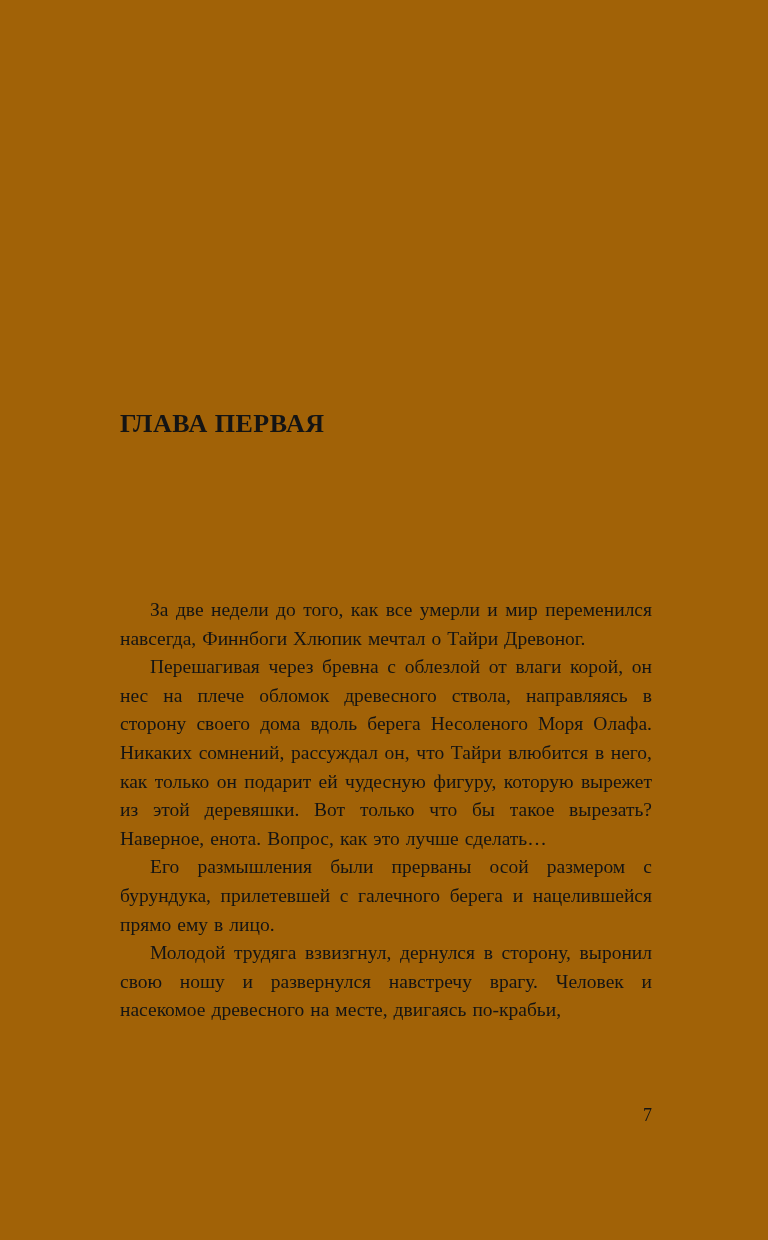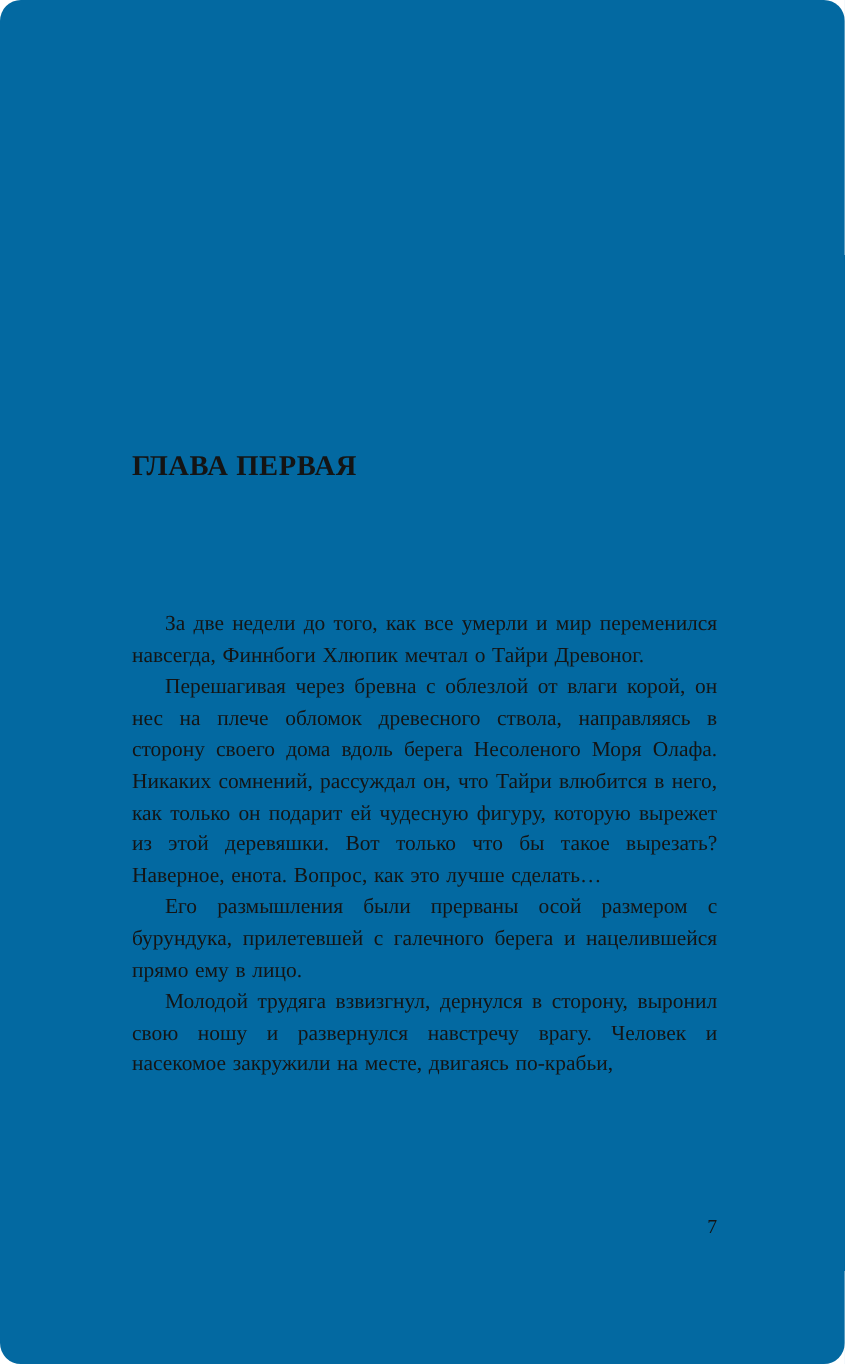--- a/index.html
+++ b/index.html
@@ -4,26 +4,25 @@
 <style>
   html, body {
     margin: 0;
     padding: 0;
     background: #ffffff;
   }
   .page {
     position: relative;
     width: 768px;
     height: 1240px;
-    background: #0369a1;
+    background: #a16207;
     overflow: hidden;
     font-family: "Liberation Serif", "DejaVu Serif", serif;
     color: #141414;
     box-sizing: border-box;
-    border-radius: 19px;
   }
   .chapter-head {
     position: absolute;
     left: 120px;
     top: 408px;
     width: 532px;
   }
   .chapter-title {
     font-size: 26px;
     font-weight: bold;
@@ -33,21 +32,21 @@
   }
   .chapter-subtitle {
     font-size: 21px;
     font-weight: bold;
     line-height: 1.3;
     margin: 8px 0 0 0;
   }
   .body-text {
     position: absolute;
     left: 120px;
-    top: 554px;
+    top: 596px;
     width: 532px;
     font-size: 19.5px;
     line-height: 28.6px;
     text-align: justify;
     hyphens: auto;
     -webkit-hyphens: auto;
     word-spacing: 0.06em;
   }
   .body-text p {
     margin: 0;
@@ -69,18 +68,18 @@
 <div class="page">
 
   <div class="chapter-head">
     <h1 class="chapter-title">ГЛАВА ПЕРВАЯ</h1>
   </div>
 
   <div class="body-text" lang="ru">
     <p>За две недели до того, как все умерли и мир переменился навсегда, Финнбоги Хлюпик мечтал о Тайри Древоног.</p>
     <p>Перешагивая через бревна с облезлой от влаги корой, он нес на плече обломок древесного ствола, направляясь в сторону своего дома вдоль берега Несоленого Моря Олафа. Никаких сомнений, рассуждал он, что Тайри влюбится в него, как только он подарит ей чудесную фигуру, которую вырежет из этой деревяшки. Вот только что бы такое вырезать? Наверное, енота. Вопрос, как это лучше сделать…</p>
     <p>Его размышления были прерваны осой размером с бурундука, прилетевшей с галечного берега и нацелившейся прямо ему в лицо.</p>
-    <p>Молодой трудяга взвизгнул, дернулся в сторону, выронил свою ношу и развернулся навстречу врагу. Человек и насекомое закружили на месте, двигаясь по-крабьи,</p>
+    <p>Молодой трудяга взвизгнул, дернулся в сторону, выронил свою ношу и развернулся навстречу врагу. Человек и насекомое древесного на месте, двигаясь по-крабьи,</p>
   </div>
 
   <div class="page-number">7</div>
 
 </div>
 
 </body></html>

